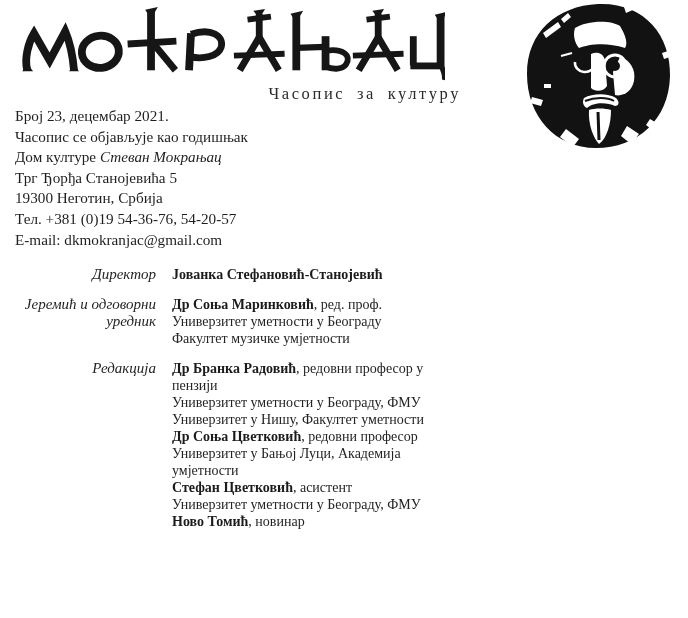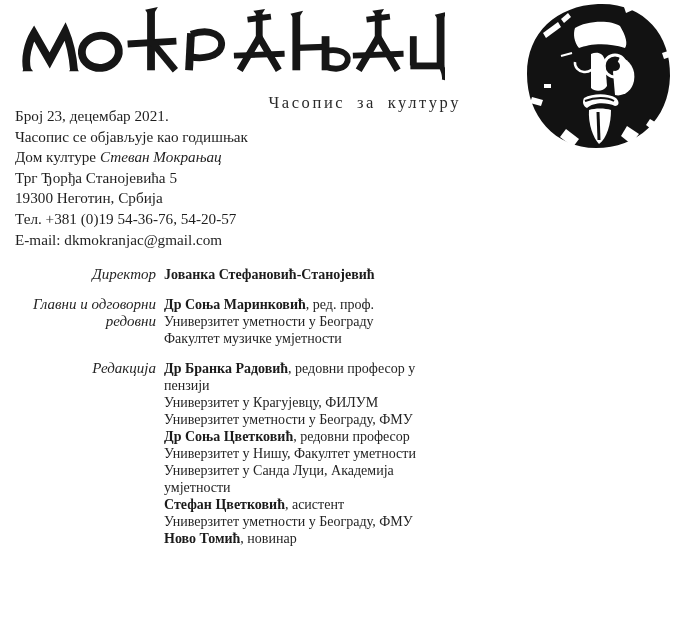--- a/index.html
+++ b/index.html
@@ -13,39 +13,39 @@
   }
   .sr-only{
     position:absolute;width:1px;height:1px;overflow:hidden;
     clip:rect(0 0 0 0);white-space:nowrap;
   }
   
   .header{position:relative;height:102px;}
   .logo-block{position:absolute;left:15px;top:4px;width:446px;}
   .logo-svg{display:block;}
   .logo-subtitle{
-    margin-top:11px;
+    margin-top:2px;
     text-align:right;
     font-size:16.5px;
     letter-spacing:2.6px;
     word-spacing:5px;
     color:#2a2a2a;
   }
   .portrait{position:absolute;top:2px;right:14px;width:152px;height:148px;}
   
   .info-block{
     margin:4px 0 16px 15px;
     font-size:15.2px;
     line-height:20.6px;
     color:#1e1e1e;
   }
   .info-line .it{font-style:italic;}
   
   .masthead{margin-top:12px;font-size:14px;line-height:17px;}
-  .mast-row{display:flex;align-items:flex-start;margin-bottom:13px;}
+  .mast-row{display:flex;align-items:flex-start;margin-bottom:13px;gap:8px;}
   .mast-label{
     width:156px;
     flex:0 0 156px;
     text-align:right;
     font-style:italic;
     font-size:15px;
     line-height:17px;
     color:#242424;
   }
   .mast-content{margin-left:8px;width:288px;color:#242424;}
@@ -158,37 +158,36 @@
   <div class="masthead">
 
     <div class="mast-row">
       <div class="mast-label">Директор</div>
       <div class="mast-content">
         <div class="mast-line"><b>Јованка Стефановић-Станојевић</b><span></span></div>
       </div>
     </div>
 
     <div class="mast-row">
-      <div class="mast-label">Главни и одговорни редовни</div>
+      <div class="mast-label">Јеремић и одговорни уредник</div>
       <div class="mast-content">
         <div class="mast-line"><b>Др Соња Маринковић</b><span>, ред. проф.</span></div>
         <div class="mast-line"><b></b><span>Универзитет уметности у Београду</span></div>
         <div class="mast-line"><b></b><span>Факултет музичке умјетности</span></div>
       </div>
     </div>
 
     <div class="mast-row">
       <div class="mast-label">Редакција</div>
       <div class="mast-content">
         <div class="mast-line"><b>Др Бранка Радовић</b><span>, редовни професор у пензији</span></div>
-        <div class="mast-line"><b></b><span>Универзитет у Крагујевцу, ФИЛУМ</span></div>
         <div class="mast-line"><b></b><span>Универзитет уметности у Београду, ФМУ</span></div>
+        <div class="mast-line"><b></b><span>Универзитет у Нишу, Факултет уметности</span></div>
         <div class="mast-line"><b>Др Соња Цветковић</b><span>, редовни професор</span></div>
-        <div class="mast-line"><b></b><span>Универзитет у Нишу, Факултет уметности</span></div>
-        <div class="mast-line"><b></b><span>Универзитет у Санда Луци, Академија умјетности</span></div>
+        <div class="mast-line"><b></b><span>Универзитет у Бањој Луци, Академија умјетности</span></div>
         <div class="mast-line"><b>Стефан Цветковић</b><span>, асистент</span></div>
         <div class="mast-line"><b></b><span>Универзитет уметности у Београду, ФМУ</span></div>
         <div class="mast-line"><b>Ново Томић</b><span>, новинар</span></div>
       </div>
     </div>
 
   </div>
 </div>
 
 </body></html>

